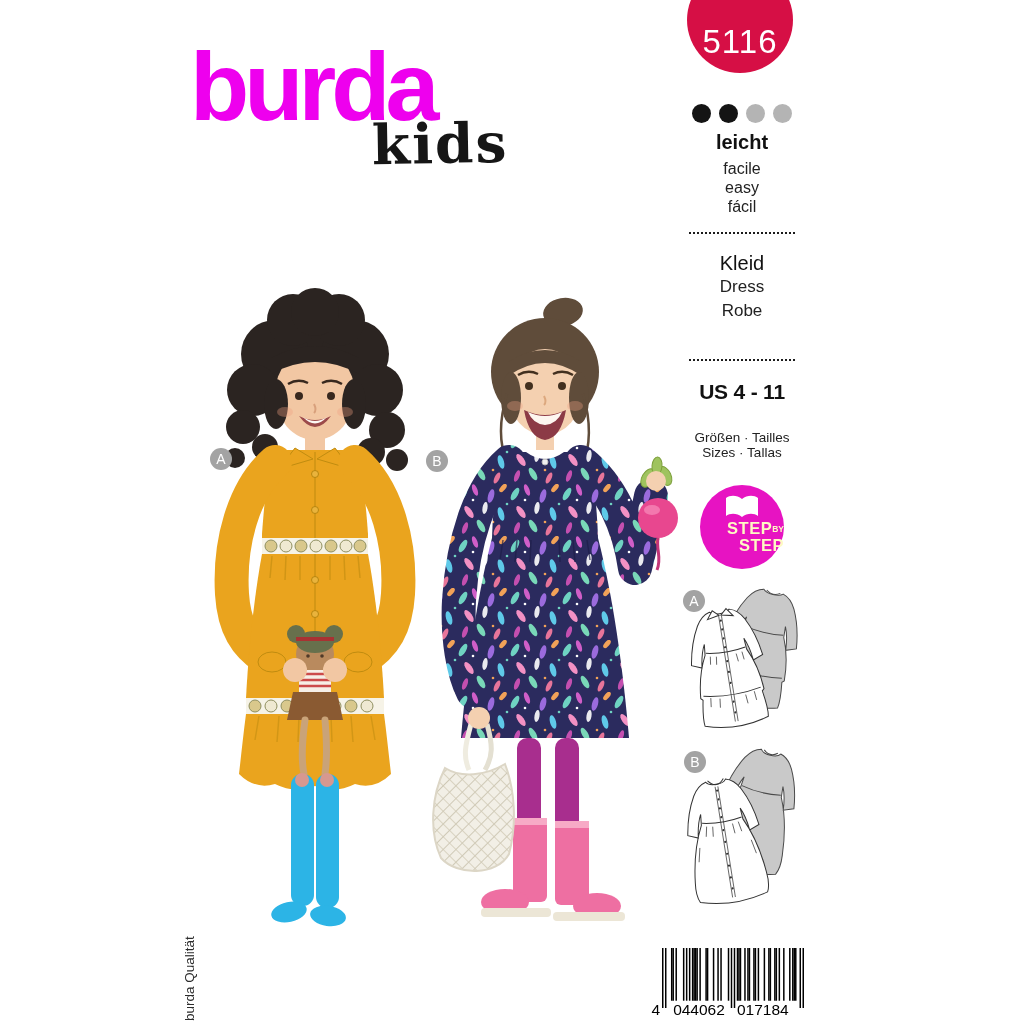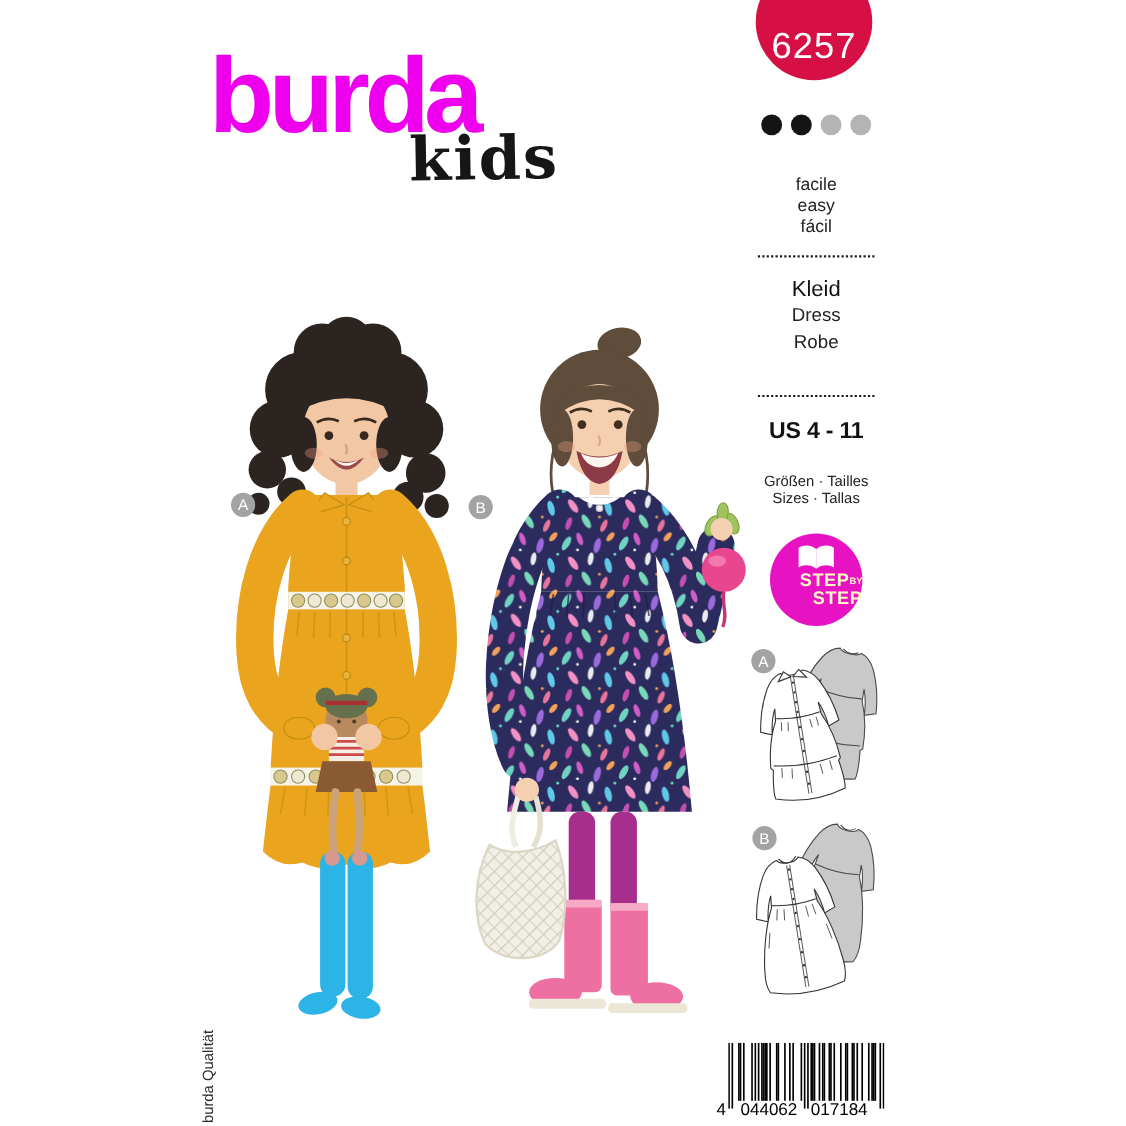--- a/index.html
+++ b/index.html
@@ -275,29 +275,30 @@
       <path d="M82,448 C88,470 88,480 80,494" stroke="#e4e0d2" stroke-width="5" fill="none"></path>
       <path d="M40,492 C26,520 24,556 36,582 C52,600 92,600 104,578 C112,548 110,514 100,488 C80,500 56,502 40,492 Z" fill="url(#net)" stroke="#dcd6c6" stroke-width="2"></path>
     </g>
     <circle cx="74" cy="442" r="11" fill="#f4d0b0"></circle>
   </svg>
 
   <div class="abs badge pa">A</div>
   <div class="abs badge pb">B</div>
 
   <div class="abs num-circle">
-    <span>6257</span>
+    <span>5116</span>
   </div>
 
   <div class="abs rcol dots">
       <span class="dot filled"></span>
       <span class="dot filled"></span>
       <span class="dot"></span>
       <span class="dot"></span>
     </div>
+  <div class="abs rcol lvl">leicht</div>
   <div class="abs rcol lvl-tr">
     <div>facile</div>
     <div>easy</div>
     <div>fácil</div>
   </div>
 
   <div class="abs dotsep sep1"></div>
 
   <div class="abs rcol garment-main">Kleid</div>
   <div class="abs rcol garment-tr">

